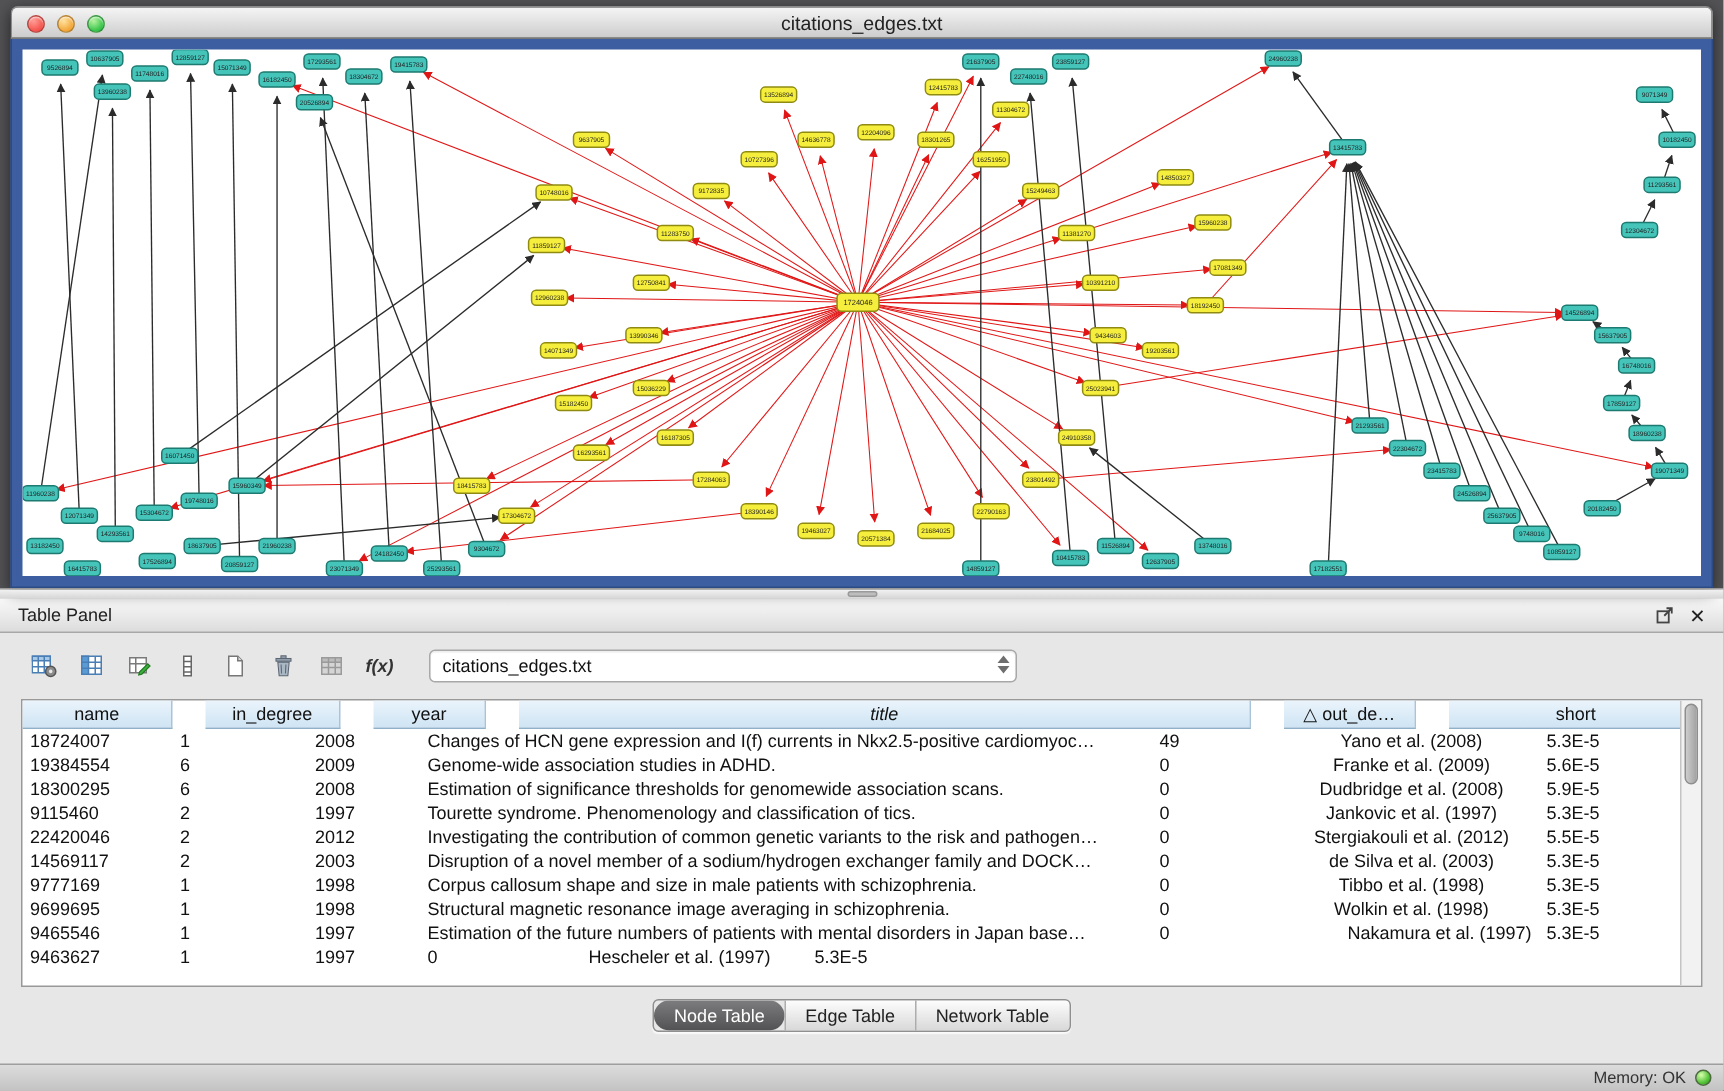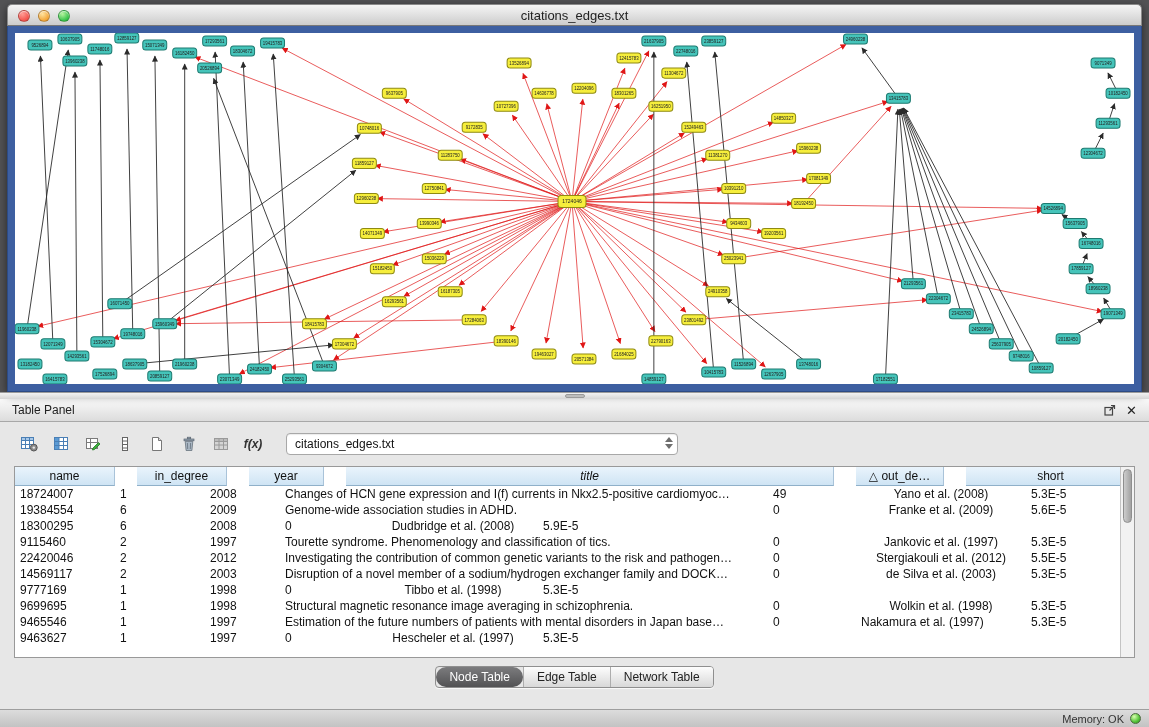--- a/index.html
+++ b/index.html
@@ -734,20 +734,21 @@
             <div class="td" style="width: 75px; text-align: left;">2009</div>
             <div class="td" style="width: 488px; text-align: left;">Genome-wide association studies in ADHD.</div>
             <div class="td" style="width: 88px; text-align: left;">0</div>
             <div class="td" style="width: 170px; text-align: center;">Franke et al. (2009)</div>
             <div class="td" style="width: 94px; text-align: left;">5.6E-5</div>
           </div>
           <div class="tr">
             <div class="td" style="width: 100px; text-align: left;">18300295</div>
             <div class="td" style="width: 90px; text-align: left;">6</div>
             <div class="td" style="width: 75px; text-align: left;">2008</div>
+            <div class="td" style="width: 488px; text-align: left;">Estimation of significance thresholds for genomewide association scans.</div>
             <div class="td" style="width: 88px; text-align: left;">0</div>
             <div class="td" style="width: 170px; text-align: center;">Dudbridge et al. (2008)</div>
             <div class="td" style="width: 94px; text-align: left;">5.9E-5</div>
           </div>
           <div class="tr">
             <div class="td" style="width: 100px; text-align: left;">9115460</div>
             <div class="td" style="width: 90px; text-align: left;">2</div>
             <div class="td" style="width: 75px; text-align: left;">1997</div>
             <div class="td" style="width: 488px; text-align: left;">Tourette syndrome. Phenomenology and classification of tics.</div>
             <div class="td" style="width: 88px; text-align: left;">0</div>
@@ -769,40 +770,41 @@
             <div class="td" style="width: 75px; text-align: left;">2003</div>
             <div class="td" style="width: 488px; text-align: left;">Disruption of a novel member of a sodium/hydrogen exchanger family and DOCK…</div>
             <div class="td" style="width: 88px; text-align: left;">0</div>
             <div class="td" style="width: 170px; text-align: center;">de Silva et al. (2003)</div>
             <div class="td" style="width: 94px; text-align: left;">5.3E-5</div>
           </div>
           <div class="tr">
             <div class="td" style="width: 100px; text-align: left;">9777169</div>
             <div class="td" style="width: 90px; text-align: left;">1</div>
             <div class="td" style="width: 75px; text-align: left;">1998</div>
+            <div class="td" style="width: 488px; text-align: left;">Corpus callosum shape and size in male patients with schizophrenia.</div>
             <div class="td" style="width: 88px; text-align: left;">0</div>
             <div class="td" style="width: 170px; text-align: center;">Tibbo et al. (1998)</div>
             <div class="td" style="width: 94px; text-align: left;">5.3E-5</div>
           </div>
           <div class="tr">
             <div class="td" style="width: 100px; text-align: left;">9699695</div>
             <div class="td" style="width: 90px; text-align: left;">1</div>
             <div class="td" style="width: 75px; text-align: left;">1998</div>
             <div class="td" style="width: 488px; text-align: left;">Structural magnetic resonance image averaging in schizophrenia.</div>
             <div class="td" style="width: 88px; text-align: left;">0</div>
             <div class="td" style="width: 170px; text-align: center;">Wolkin et al. (1998)</div>
             <div class="td" style="width: 94px; text-align: left;">5.3E-5</div>
           </div>
           <div class="tr">
             <div class="td" style="width: 100px; text-align: left;">9465546</div>
             <div class="td" style="width: 90px; text-align: left;">1</div>
             <div class="td" style="width: 75px; text-align: left;">1997</div>
             <div class="td" style="width: 488px; text-align: left;">Estimation of the future numbers of patients with mental disorders in Japan base…</div>
             <div class="td" style="width: 88px; text-align: left;">0</div>
-            <div class="td" style="width: 170px; text-align: left;">Nakamura et al. (1997)</div>
+            <div class="td" style="width: 170px; text-align: right;">Nakamura et al. (1997)</div>
             <div class="td" style="width: 94px; text-align: left;">5.3E-5</div>
           </div>
           <div class="tr">
             <div class="td" style="width: 100px; text-align: left;">9463627</div>
             <div class="td" style="width: 90px; text-align: left;">1</div>
             <div class="td" style="width: 75px; text-align: left;">1997</div>
             <div class="td" style="width: 88px; text-align: left;">0</div>
             <div class="td" style="width: 170px; text-align: center;">Hescheler et al. (1997)</div>
             <div class="td" style="width: 94px; text-align: left;">5.3E-5</div>
           </div>

